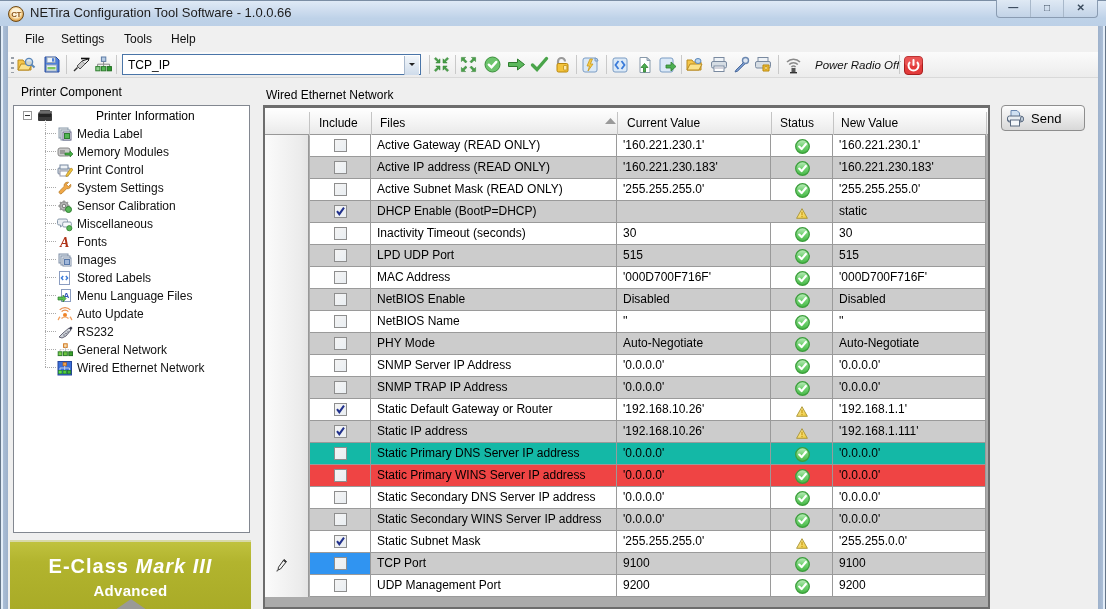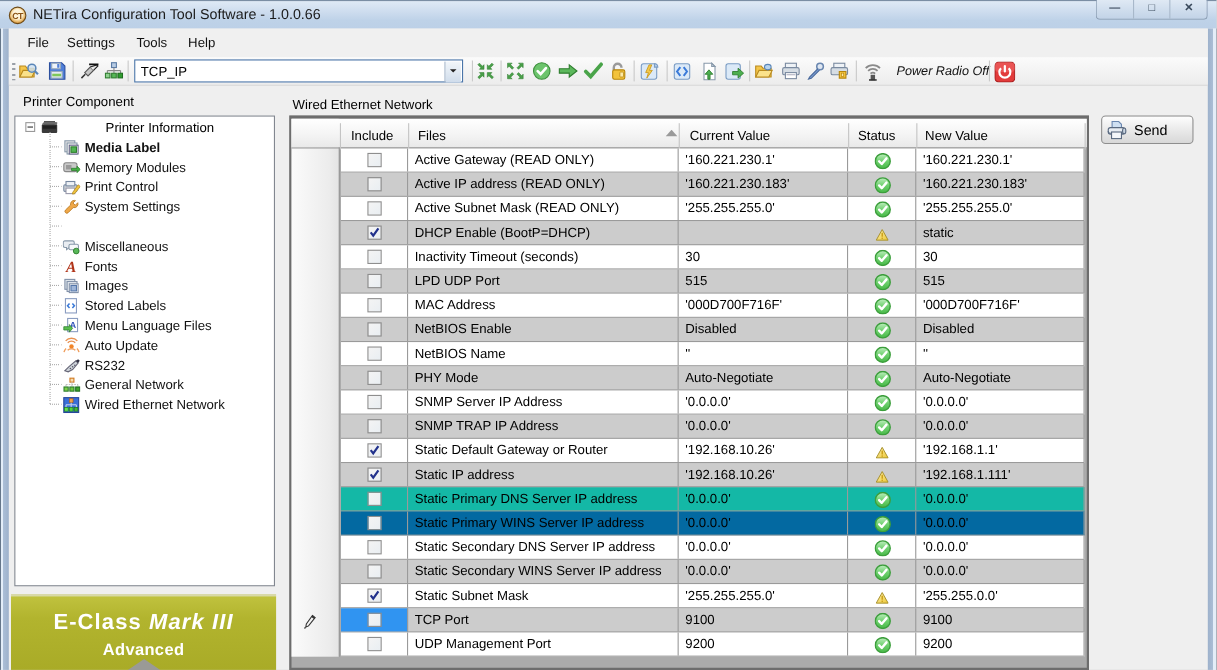--- a/index.html
+++ b/index.html
@@ -251,21 +251,21 @@
 <div class="hline" style="left:31px;top:99px;"></div>
 <div class="hline" style="left:31px;top:117px;"></div>
 <div class="hline" style="left:31px;top:135px;"></div>
 <div class="hline" style="left:31px;top:153px;"></div>
 <div class="hline" style="left:31px;top:171px;"></div>
 <div class="hline" style="left:31px;top:189px;"></div>
 <div class="hline" style="left:31px;top:207px;"></div>
 <div class="hline" style="left:31px;top:225px;"></div>
 <div class="hline" style="left:31px;top:243px;"></div>
 <div class="hline" style="left:31px;top:261px;"></div>
-<div class="titem" style="top:19px;font-weight:bold;">
+<div class="titem" style="top:19px;">
       <span class="ticon"><svg width="16" height="16" viewBox="0 0 16 16">
           <rect x="2" y="2" width="9" height="10" fill="#e8e8e8" stroke="#8899aa"></rect>
           <rect x="4" y="4" width="9" height="10" fill="#f4f4f4" stroke="#8899aa"></rect>
           <rect x="6" y="6" width="8" height="8" fill="#fff" stroke="#668"></rect>
           <rect x="7.5" y="7.5" width="5" height="5" fill="#52b652" stroke="#2e7d2e"></rect>
         </svg></span>
       <span class="tlabel">Media Label</span>
     </div>
 <div class="titem" style="top:37px;">
       <span class="ticon"><svg width="16" height="16" viewBox="0 0 16 16">
@@ -282,20 +282,38 @@
           <rect x="3" y="9" width="8" height="5" fill="#fff" stroke="#99a"></rect>
           <path d="M9 13 L14 6 L16 7.5 L11 14 L9 14.5 Z" fill="#f0c23c" stroke="#b08820" stroke-width="0.7"></path>
         </svg></span>
       <span class="tlabel">Print Control</span>
     </div>
 <div class="titem" style="top:73px;">
       <span class="ticon"><svg width="16" height="16" viewBox="0 0 16 16">
           <path d="M10.5 2.2 a3.4 3.4 0 0 0 -3.3 4.2 L2.5 11 a1.7 1.7 0 0 0 2.4 2.4 L9.6 8.7 a3.4 3.4 0 0 0 4.1 -4.4 L11.4 6.6 L9.3 4.5 L11.6 2.4 a3.4 3.4 0 0 0 -1.1 -0.2 Z" fill="#f0a848" stroke="#b97c28" stroke-width="0.8"></path>
         </svg></span>
       <span class="tlabel">System Settings</span>
+    </div>
+<div class="titem" style="top:91px;">
+      <span class="ticon"><svg width="16" height="16" viewBox="0 0 16 16">
+          <circle cx="7" cy="8" r="4.2" fill="#b9b9b9" stroke="#777"></circle>
+          <circle cx="7" cy="8" r="1.8" fill="#eee" stroke="#777"></circle>
+          <g stroke="#999" stroke-width="1.8">
+            <line x1="7" y1="2.4" x2="7" y2="4.2"></line>
+            <line x1="7" y1="11.8" x2="7" y2="13.6"></line>
+            <line x1="1.4" y1="8" x2="3.2" y2="8"></line>
+            <line x1="10.8" y1="8" x2="12.6" y2="8"></line>
+            <line x1="3.1" y1="4.1" x2="4.4" y2="5.4"></line>
+            <line x1="9.6" y1="10.6" x2="10.9" y2="11.9"></line>
+            <line x1="3.1" y1="11.9" x2="4.4" y2="10.6"></line>
+            <line x1="9.6" y1="5.4" x2="10.9" y2="4.1"></line>
+          </g>
+          <circle cx="11.5" cy="11.5" r="3" fill="#58b858" stroke="#2e7d2e"></circle>
+        </svg></span>
+      <span class="tlabel">Sensor Calibration</span>
     </div>
 <div class="titem" style="top:109px;">
       <span class="ticon"><svg width="16" height="16" viewBox="0 0 16 16">
           <path d="M2 3 h7 a1.5 1.5 0 0 1 1.5 1.5 v3 a1.5 1.5 0 0 1 -1.5 1.5 h-3 l-2.5 2 v-2 h-1.5 a1.5 1.5 0 0 1 -1.5 -1.5 v-3 A1.5 1.5 0 0 1 2 3 Z" fill="#e9edf2" stroke="#8899aa"></path>
           <path d="M7 6 h6 a1.3 1.3 0 0 1 1.3 1.3 v2.4 a1.3 1.3 0 0 1 -1.3 1.3 h-1 v1.8 l-2.2 -1.8 h-2.8 a1.3 1.3 0 0 1 -1.3 -1.3 v-2.4 A1.3 1.3 0 0 1 7 6 Z" fill="#f6f8fa" stroke="#8899aa"></path>
           <circle cx="12.3" cy="12.2" r="2.6" fill="#58b858" stroke="#2e7d2e" stroke-width="0.8"></circle>
         </svg></span>
       <span class="tlabel">Miscellaneous</span>
     </div>
 <div class="titem" style="top:127px;">
@@ -687,21 +705,21 @@
                   <stop offset="0" stop-color="#bdeebd"></stop>
                   <stop offset="0.5" stop-color="#6fd06f"></stop>
                   <stop offset="1" stop-color="#47b947"></stop>
                 </linearGradient>
               </defs>
               <circle cx="7.5" cy="7.5" r="6.8" fill="url(#gg14)" stroke="#3c9e3c" stroke-width="1.3"></circle>
               <path d="M4.2 7.6 L6.6 10.1 L10.9 5.0" fill="none" stroke="#ffffff" stroke-width="2.2" stroke-linecap="round" stroke-linejoin="round"></path>
             </svg></span></div>
 <div class="c c-new">'0.0.0.0'</div>
 </div>
-<div class="grow" style="top:330px;background:#0369a1;">
+<div class="grow" style="top:330px;background:#ef4444;">
 <div class="c c-inc" style="">
           <div style="position:absolute;left:24px;top:4px;width:13px;height:13px;border:1px solid #8e8e8e;background:linear-gradient(135deg,#f4f4f4,#e9eef2);box-sizing:border-box;"></div>
         </div>
 <div class="c c-name">Static Primary WINS Server IP address</div>
 <div class="c c-cur">'0.0.0.0'</div>
 <div class="c c-st"><span class="stic"><svg width="15" height="15" viewBox="0 0 15 15">
               <defs>
                 <linearGradient id="gg15" x1="0" y1="0" x2="0" y2="1">
                   <stop offset="0" stop-color="#bdeebd"></stop>
                   <stop offset="0.5" stop-color="#6fd06f"></stop>

